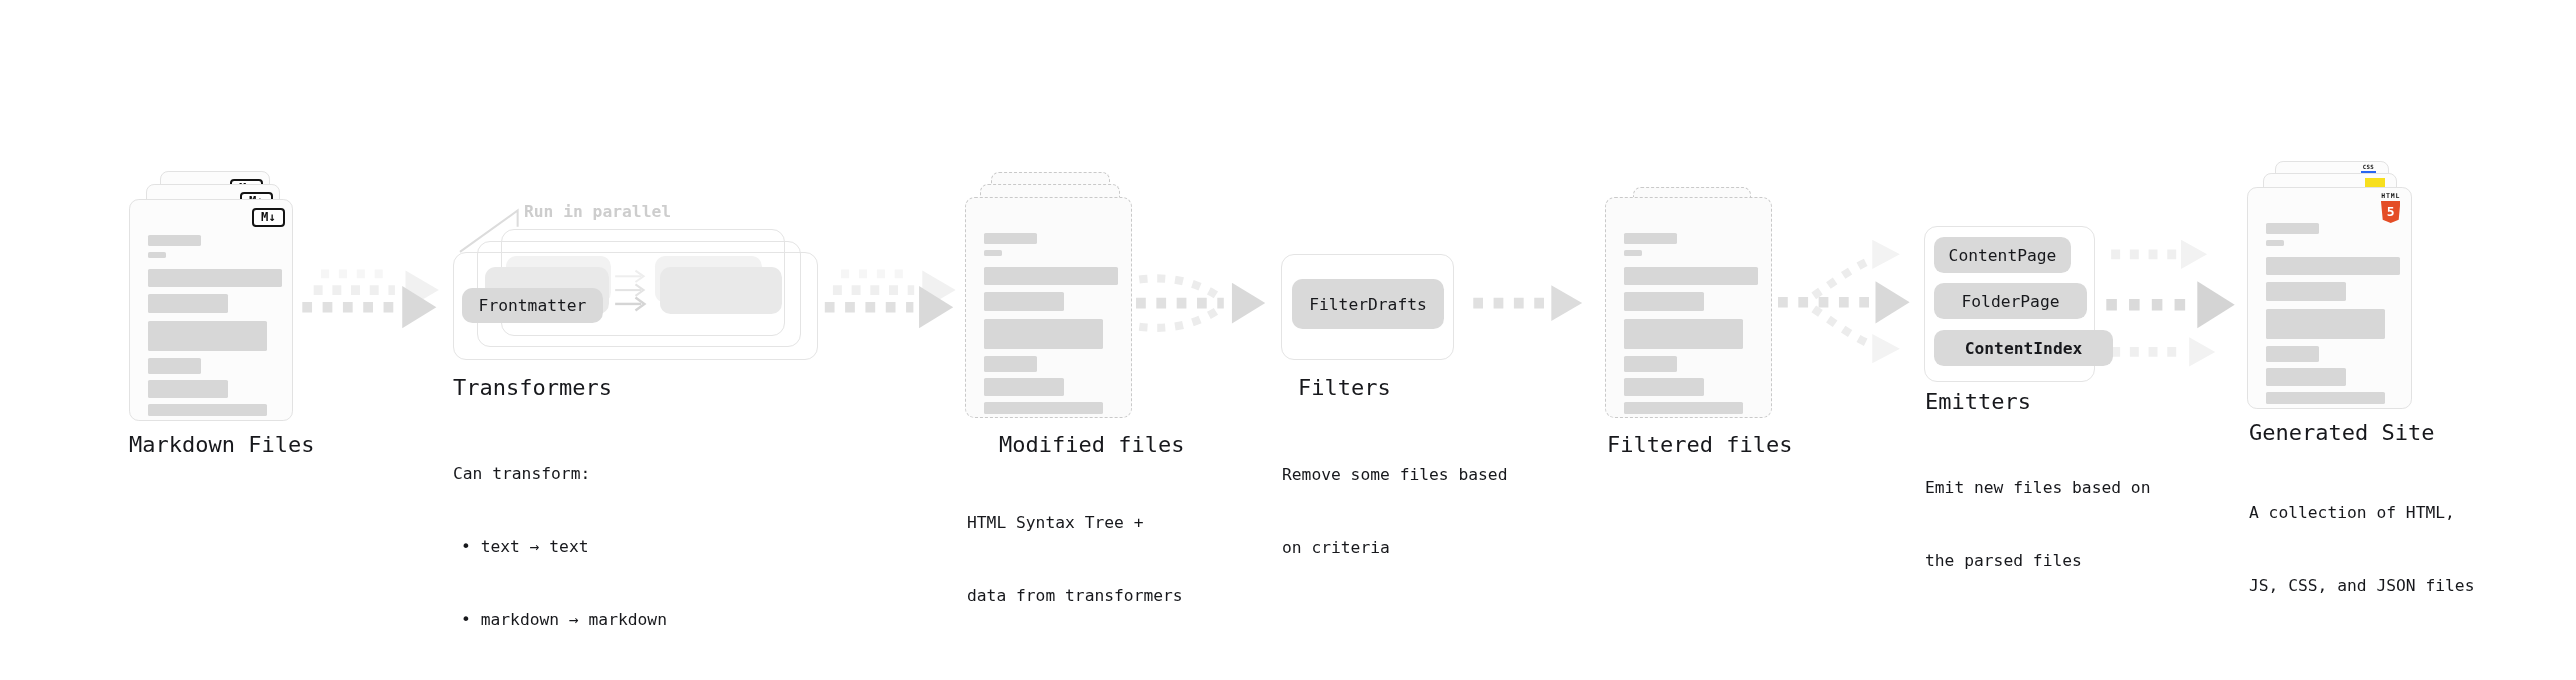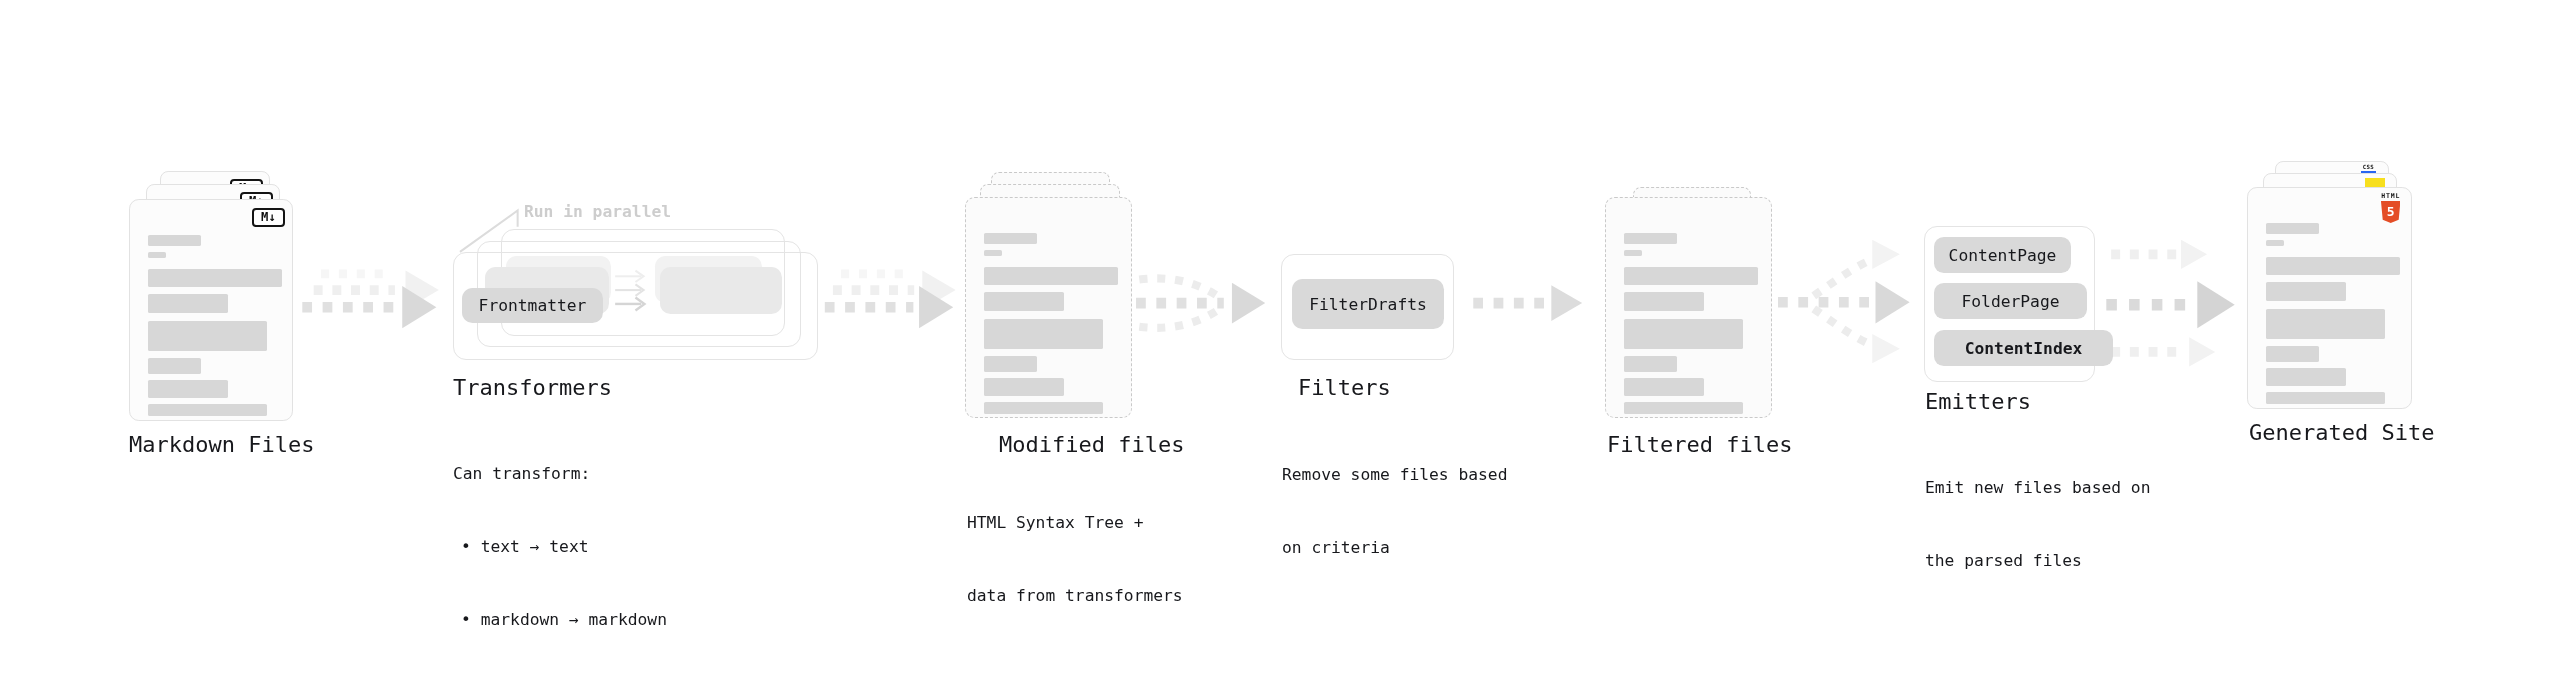--- a/index.html
+++ b/index.html
@@ -225,15 +225,19 @@
         <div class="bar" style="width: 18px; height: 5.7px; margin-bottom: 11.4px;"></div>
         <div class="bar" style="width: 134px; height: 18px; margin-bottom: 7.3px;"></div>
         <div class="bar" style="width: 80px; height: 18.7px; margin-bottom: 8.1px;"></div>
         <div class="bar" style="width: 119px; height: 30px; margin-bottom: 6.5px;"></div>
         <div class="bar" style="width: 53px; height: 16.3px; margin-bottom: 5.7px;"></div>
         <div class="bar" style="width: 80px; height: 18.7px; margin-bottom: 5.7px;"></div>
         <div class="bar" style="width: 119px; height: 12.2px; margin-bottom: 0px;"></div>
       </div>
   </div>
   <div class="title" style="left:2249px;top:420px;">Generated Site</div>
+  <div class="sub" style="left:2249px;top:452px;">
+    <div>A collection of HTML,</div>
+    <div>JS, CSS, and JSON files</div>
+  </div>
 
 </div>
 
 
 </body></html>

